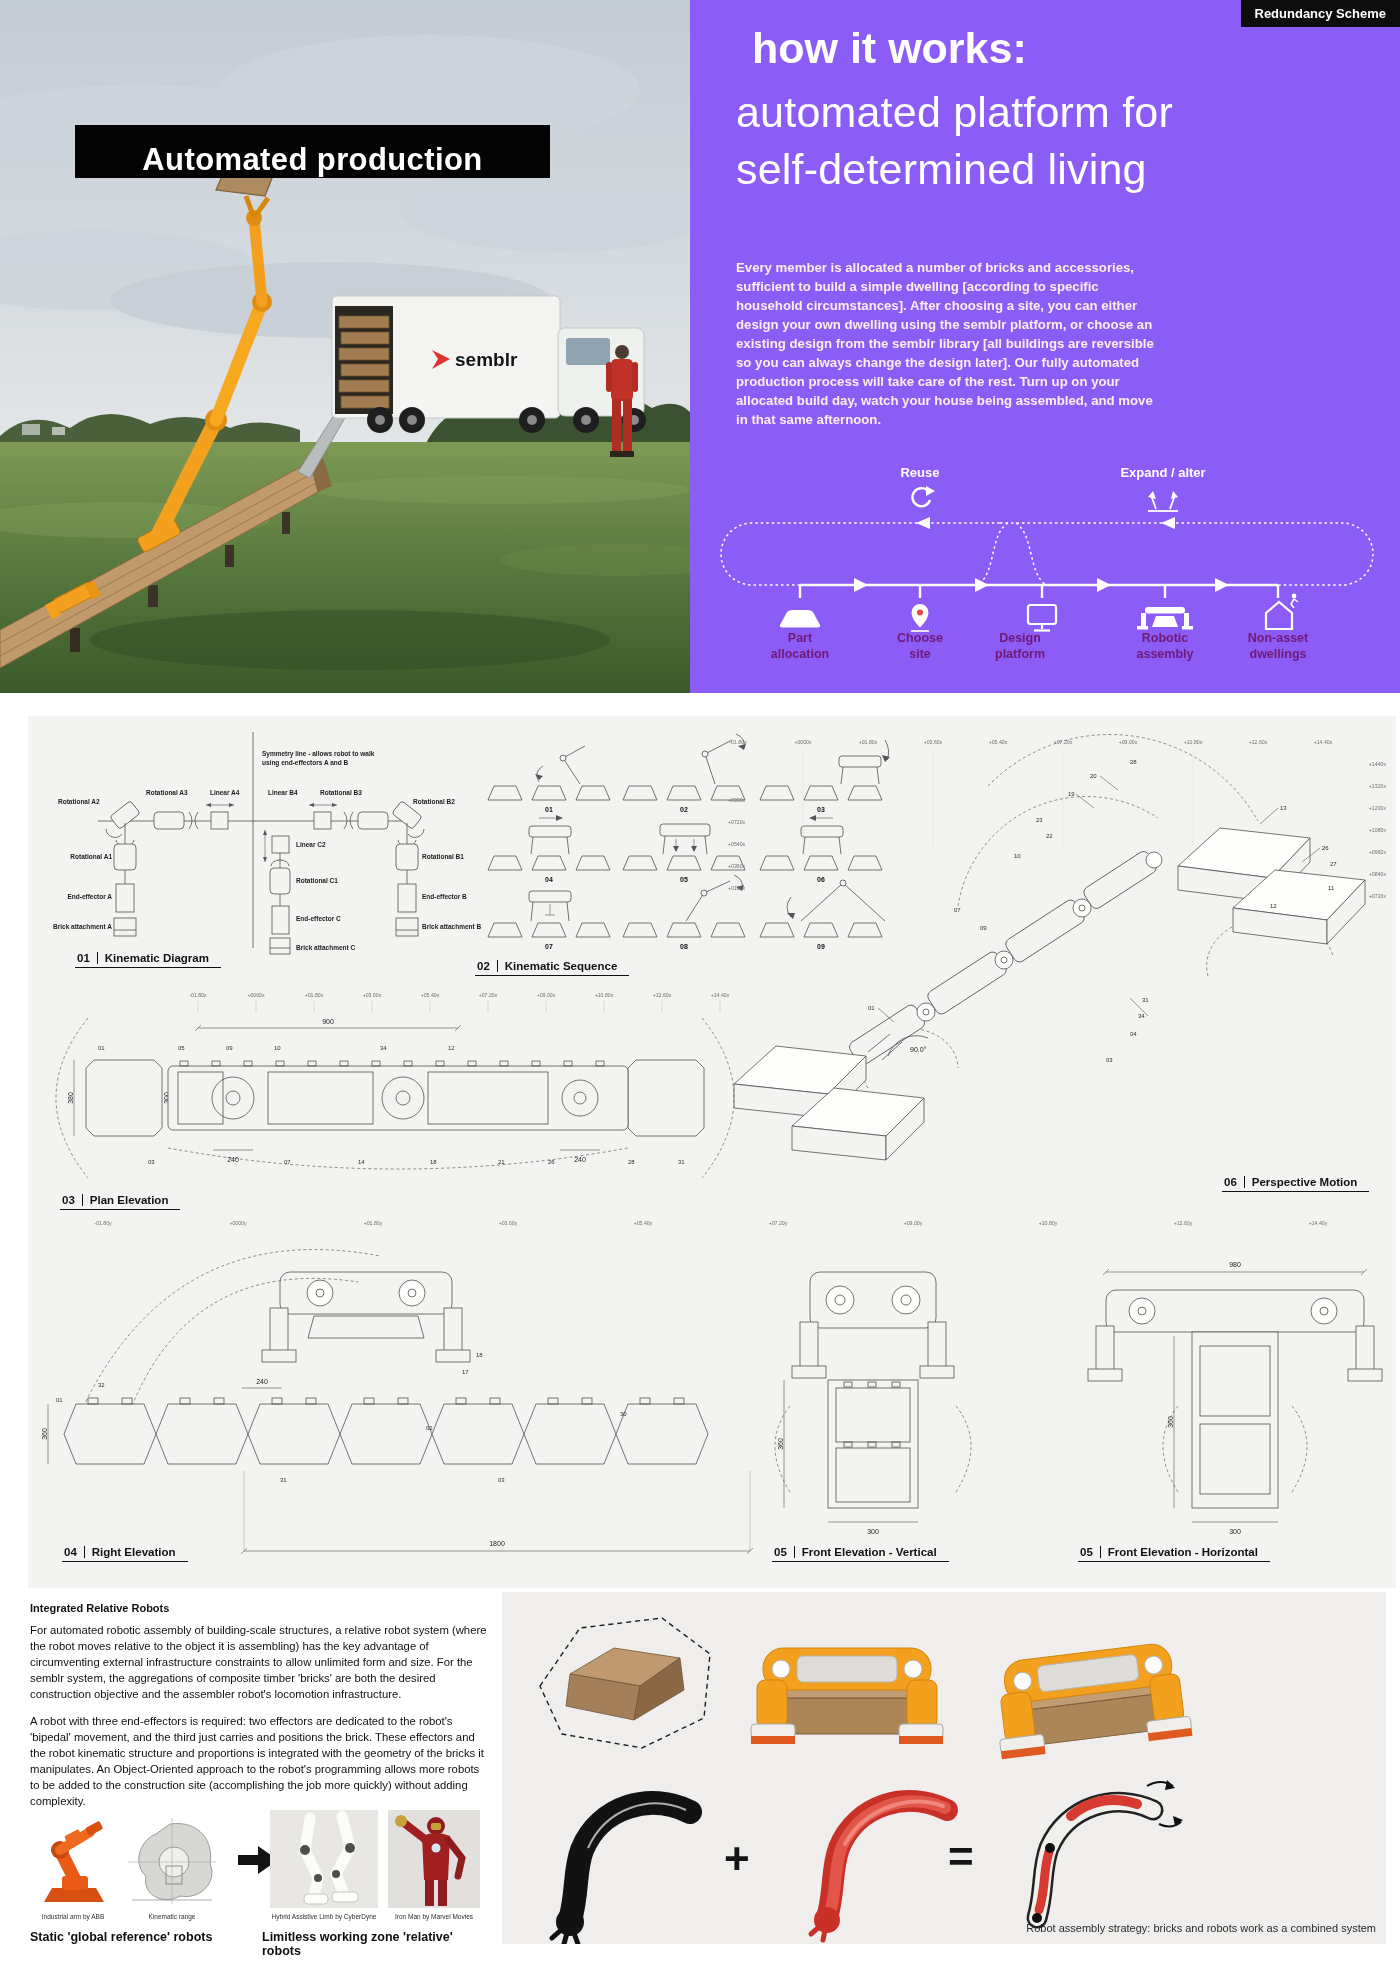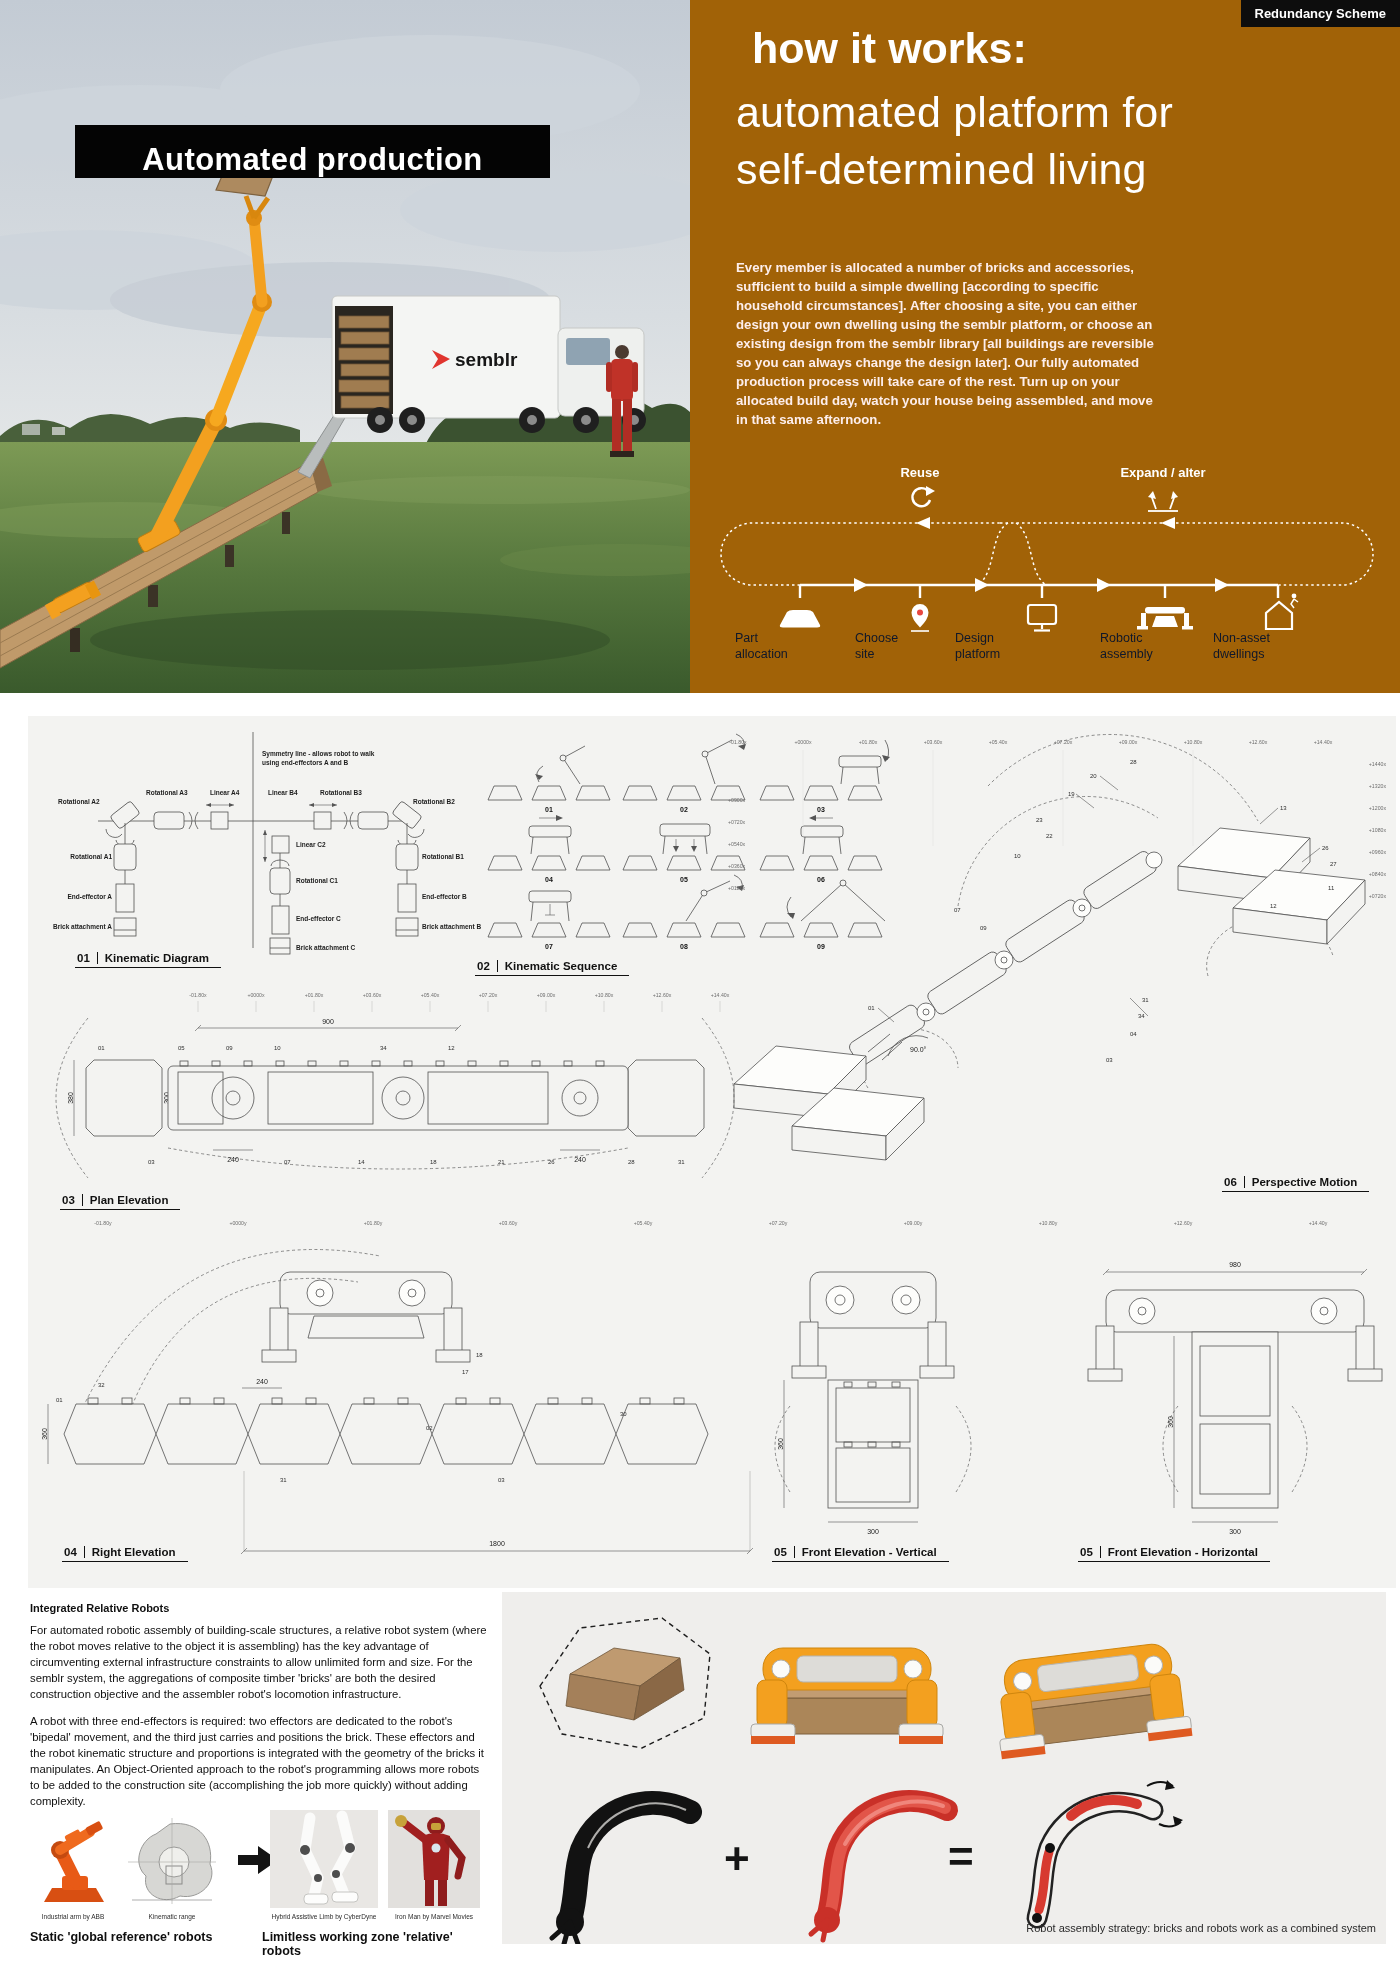--- a/index.html
+++ b/index.html
@@ -4,30 +4,30 @@
 <style>
   html,body{margin:0;padding:0;background:#fff}
   body{width:1400px;height:1980px;position:relative;font-family:"Liberation Sans",sans-serif;overflow:hidden}
   .abs{position:absolute}
   svg text{font-family:"Liberation Sans",sans-serif}
   
   #hero{left:0;top:0;width:690px;height:693px}
   #hero-title{left:75px;top:125px;width:475px;height:53px;background:#040404;color:#fff;
     font-weight:bold;font-size:31px;display:flex;align-items:flex-end;justify-content:center;letter-spacing:.4px}
   
-  #red{left:690px;top:0;width:710px;height:693px;background:#a16207;color:#fff}
+  #red{left:690px;top:0;width:710px;height:693px;background:#8b5cf6;color:#fff}
   #badge{position:absolute;right:0;top:0;height:27px;line-height:27px;background:#0d0d0d;
     font-size:13px;font-weight:bold;padding:0 14px;color:#fff}
   #hw-h1{position:absolute;left:62px;top:24px;font-size:43px;font-weight:bold}
   #hw-h2a{position:absolute;left:46px;top:88px;font-size:43px;font-weight:normal;letter-spacing:.2px}
   #hw-h2b{position:absolute;left:46px;top:145px;font-size:43px;font-weight:normal;letter-spacing:.2px}
   #hw-body{position:absolute;left:46px;top:258px;width:418px;font-size:13.2px;font-weight:bold;
     line-height:19px;color:#fdeeec}
-  .stage-label{position:absolute;width:130px;font-size:12.5px;font-weight:normal;
-    line-height:16px;color:#0f172a}
+  .stage-label{position:absolute;width:130px;text-align:center;font-size:12.5px;font-weight:bold;
+    line-height:16px;color:#701a75}
   
   #draw-panel{left:28px;top:716px;width:1368px;height:872px;background:#f3f3f1}
   .seclabel{position:absolute;display:inline-flex;align-items:baseline;font-weight:bold;font-size:11.5px;
     color:#111;border-bottom:1.6px solid #111;padding:0 12px 3px 2px;white-space:nowrap}
   .seclabel .t{border-left:1.2px solid #111;padding-left:7px;margin-left:7px}
   .s{stroke:#525252;stroke-width:.8;fill:none}
   .sf{stroke:#525252;stroke-width:.8;fill:#f3f3f1}
   .sw{stroke:#525252;stroke-width:.8;fill:#fdfdfb}
   .dsh{stroke:#6f6f6f;stroke-width:.8;fill:none;stroke-dasharray:3 2.6}
   .dim{stroke:#555;stroke-width:.6;fill:none}

